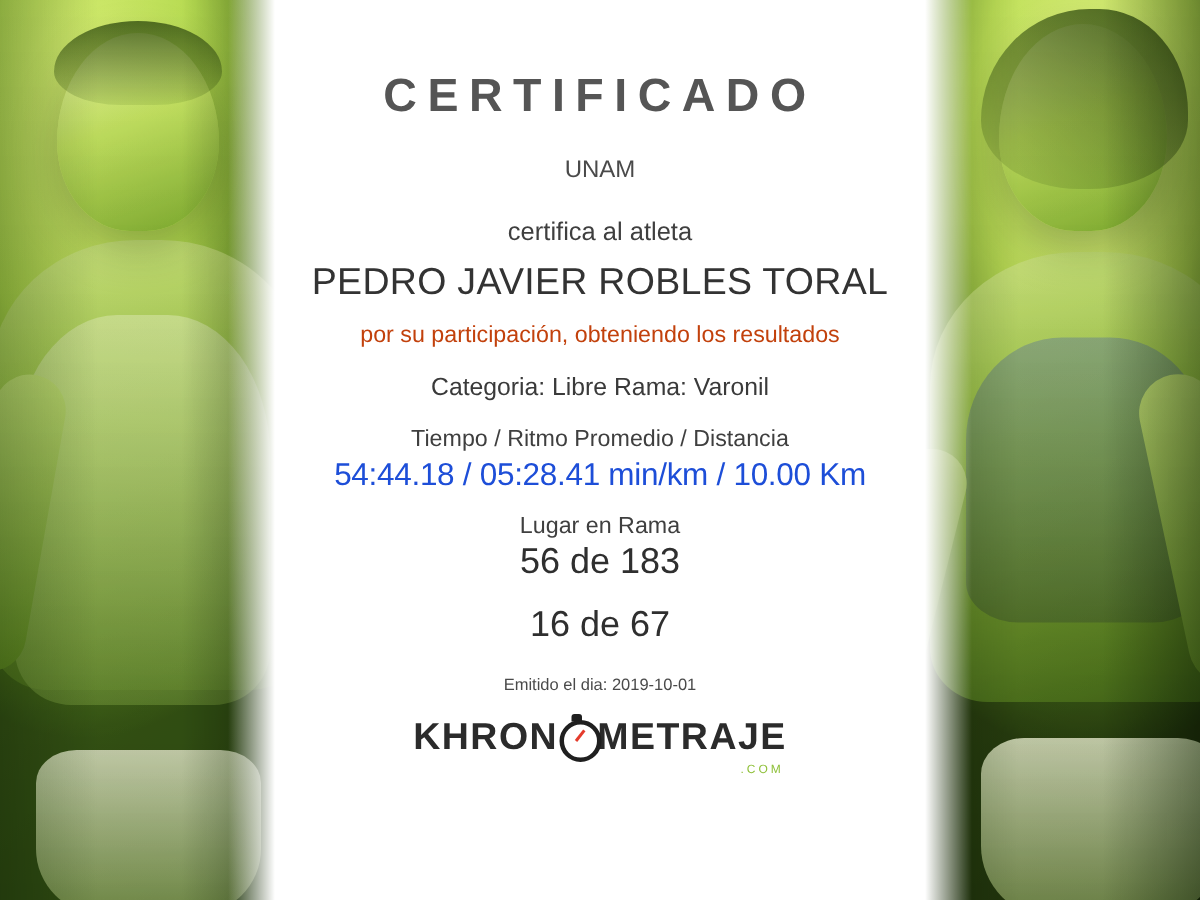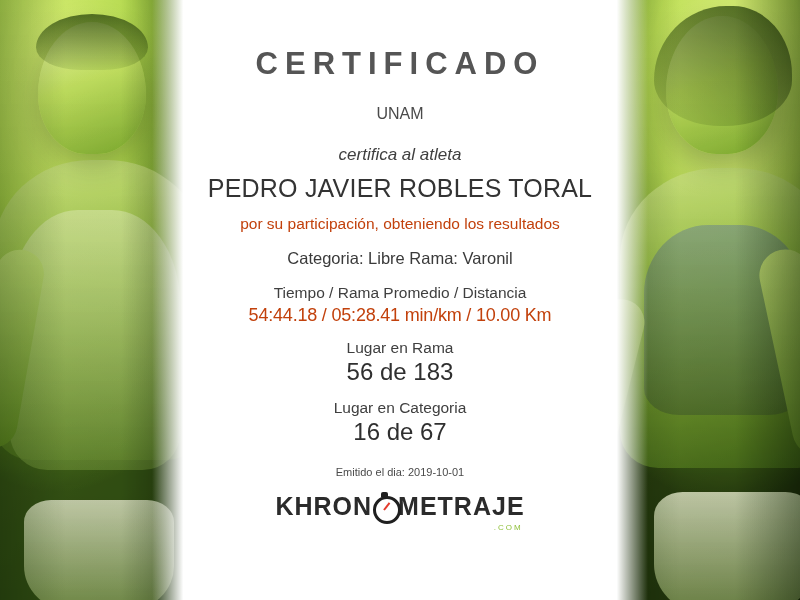--- a/index.html
+++ b/index.html
@@ -128,21 +128,21 @@
   }
 
   
   .center {
     position: absolute;
     left: 186px;
     top: 0;
     width: 428px;
     height: 600px;
     background: #ffffff;
-    text-align: center;
+    text-align: right;
     color: #3a3a3a;
     display: flex;
     flex-direction: column;
     align-items: center;
   }
   .title {
     margin-top: 46px;
     font-size: 31px;
     font-weight: bold;
     letter-spacing: 7px;
@@ -151,21 +151,20 @@
   }
   .org {
     margin-top: 23px;
     font-size: 16px;
     color: #4a4a4a;
   }
   .certifies {
     margin-top: 22px;
     font-size: 17px;
     color: #3f3f3f;
-    font-style: italic;
   }
   .athlete {
     margin-top: 9px;
     font-size: 25px;
     font-weight: normal;
     color: #333333;
     letter-spacing: .2px;
   }
   .participation {
     margin-top: 12px;
@@ -177,22 +176,22 @@
     font-size: 16.5px;
     color: #3a3a3a;
   }
   .metrics-label {
     margin-top: 16px;
     font-size: 15.5px;
     color: #3f3f3f;
   }
   .metrics-value {
     margin-top: 3px;
-    font-size: 18px;
-    color: #c2410c;
+    font-size: 21px;
+    color: #1d4ed8;
     letter-spacing: -.2px;
     white-space: nowrap;
   }
   .rank-block { margin-top: 13px; }
   .rank-label {
     font-size: 15.5px;
     color: #3f3f3f;
   }
   .rank-value {
     margin-top: 1px;
@@ -278,31 +277,30 @@
   </div>
 
   <div class="center">
     <div class="title">CERTIFICADO</div>
     <div class="org">UNAM</div>
     <div class="certifies">certifica al atleta</div>
     <div class="athlete">PEDRO JAVIER ROBLES TORAL</div>
     <div class="participation">por su participación, obteniendo los resultados</div>
     <div class="category">Categoria: Libre Rama: Varonil</div>
 
-    <div class="metrics-label">Tiempo / Rama Promedio / Distancia</div>
+    <div class="metrics-label">Tiempo / Ritmo Promedio / Distancia</div>
     <div class="metrics-value">54:44.18 / 05:28.41 min/km / 10.00 Km</div>
 
 
     <div class="rank-block">
       <div class="rank-label">Lugar en Rama</div>
       <div class="rank-value">56 de 183</div>
     </div>
 
     <div class="rank-block">
-      <div class="rank-label">Lugar en Categoria</div>
       <div class="rank-value">16 de 67</div>
     </div>
 
     <div class="issued">Emitido el dia: 2019-10-01</div>
 
     <div class="logo">
       <span class="logo-text">KHRON</span><span class="logo-o"><span class="crown"></span><span class="ring"></span><span class="hand"></span></span><span class="logo-text">METRAJE</span>
       <span class="logo-sub">.COM</span>
     </div>
   </div>

